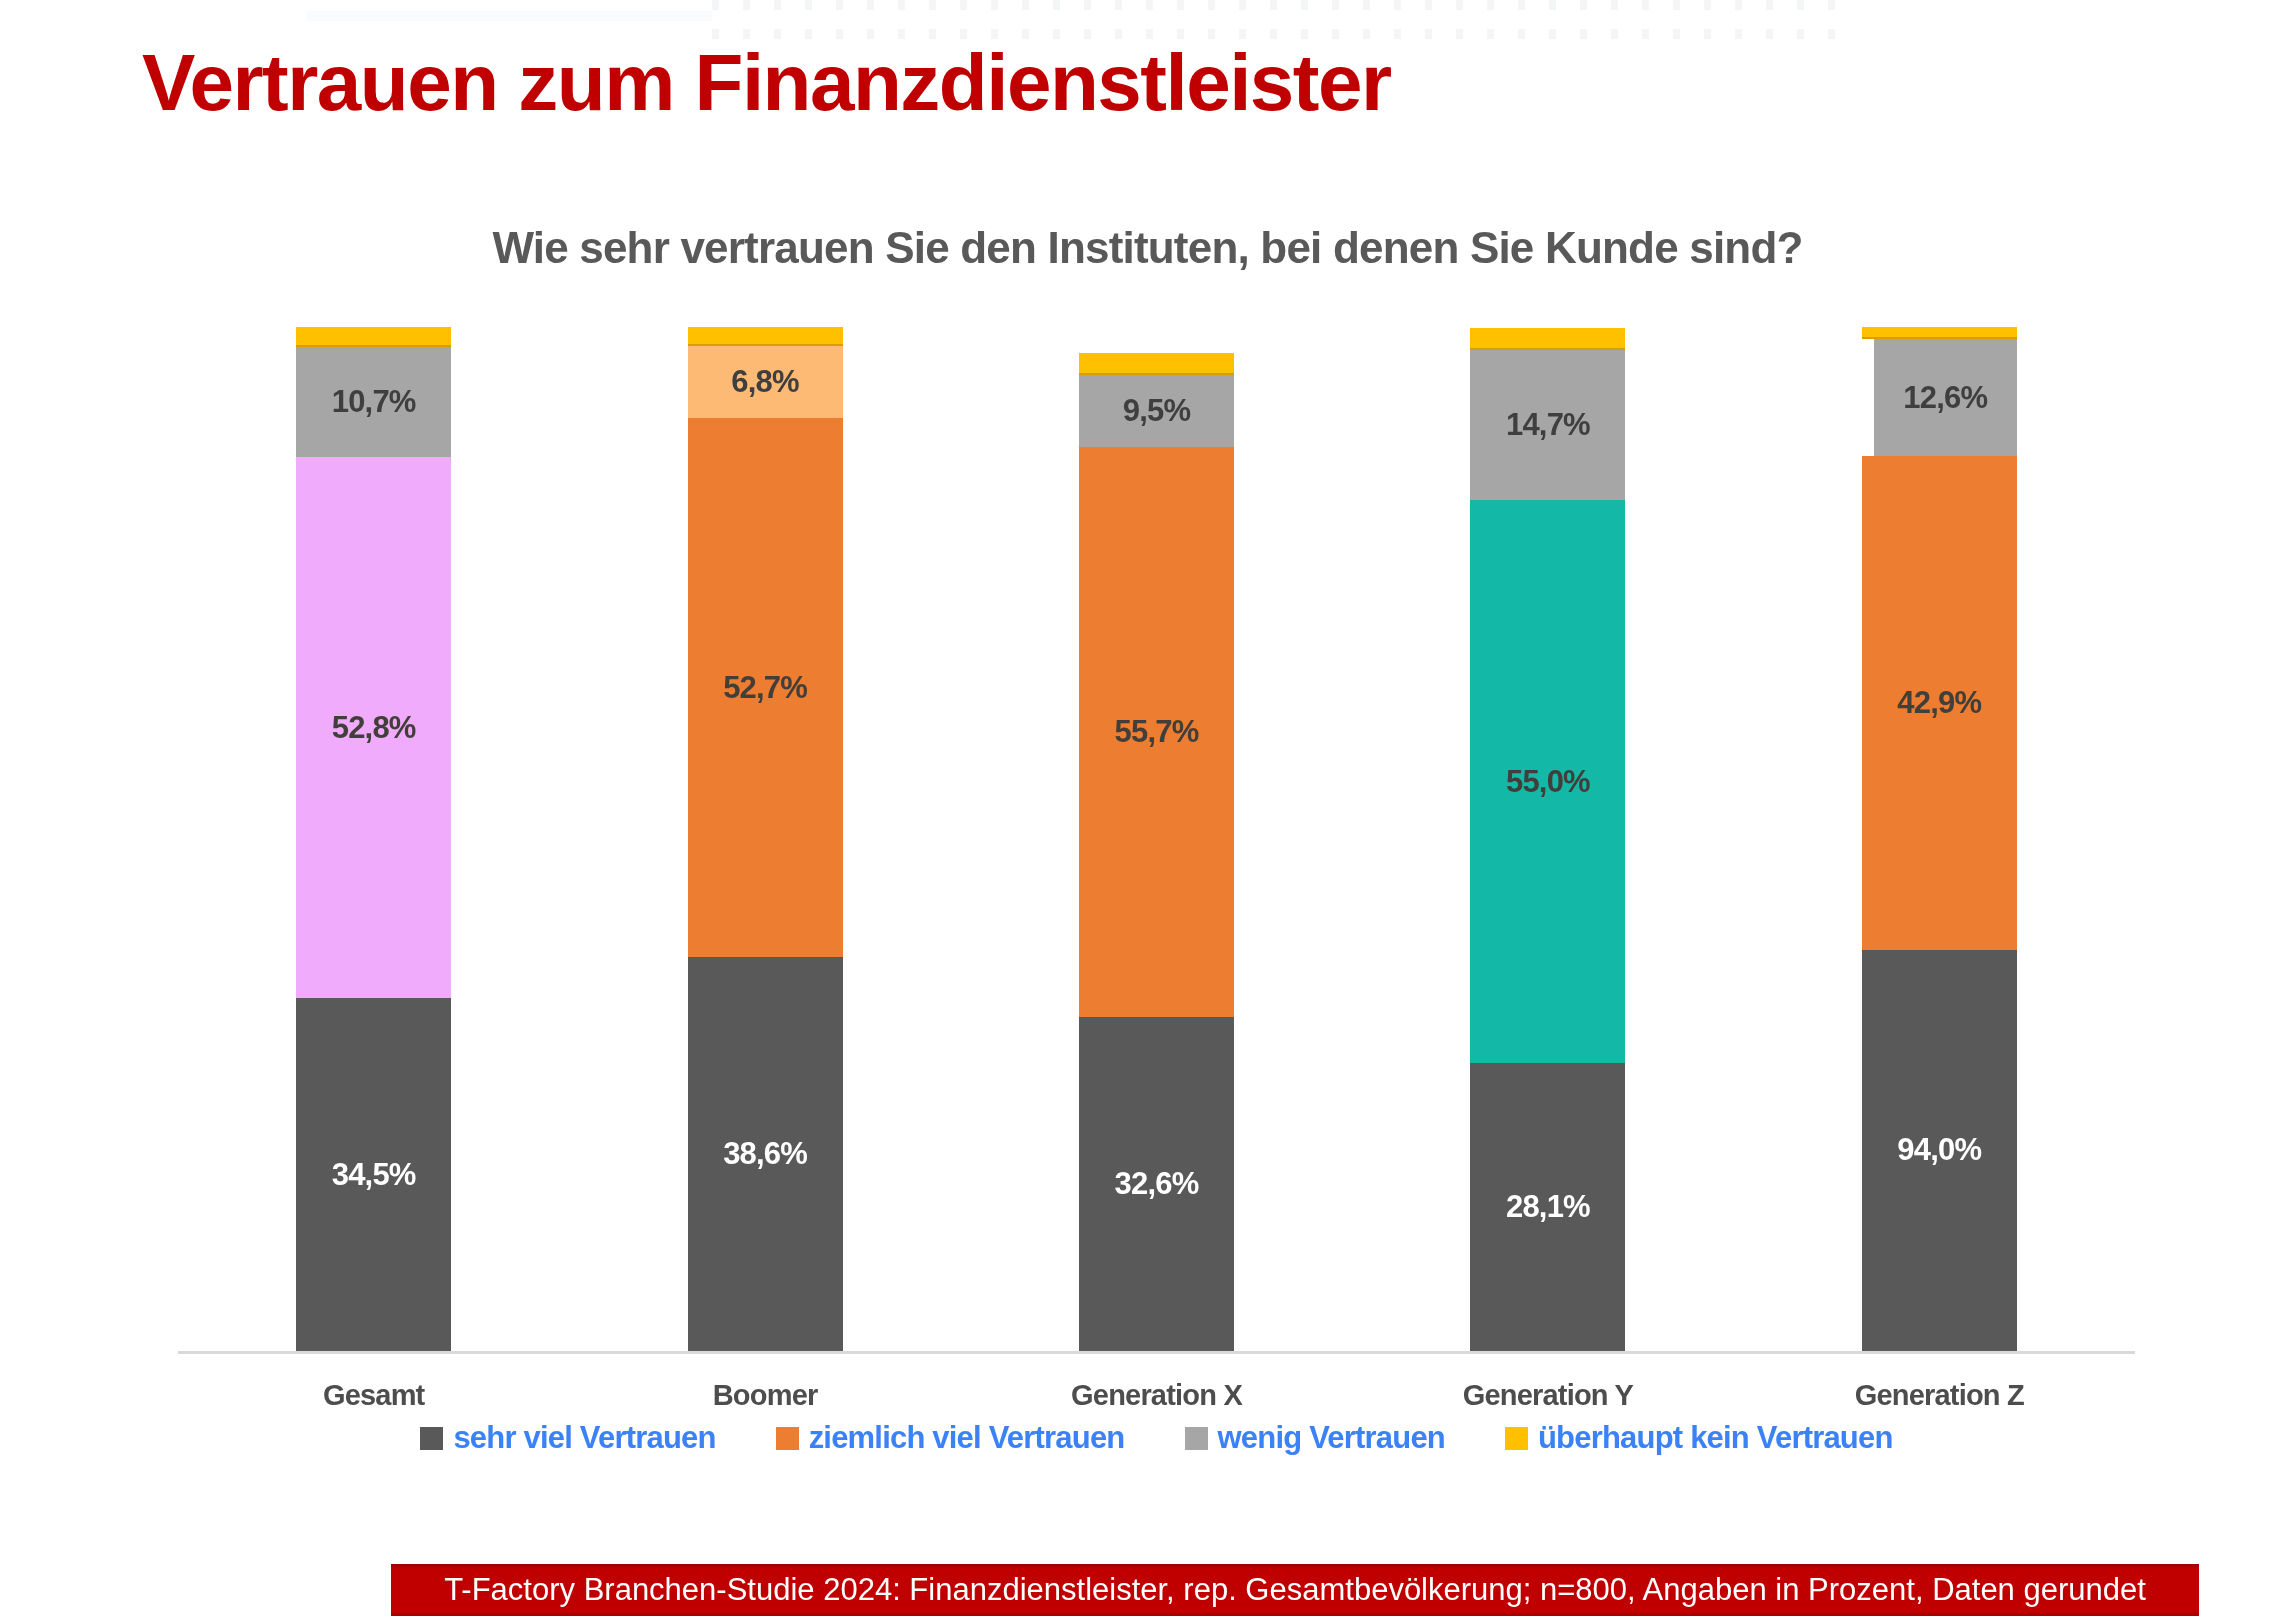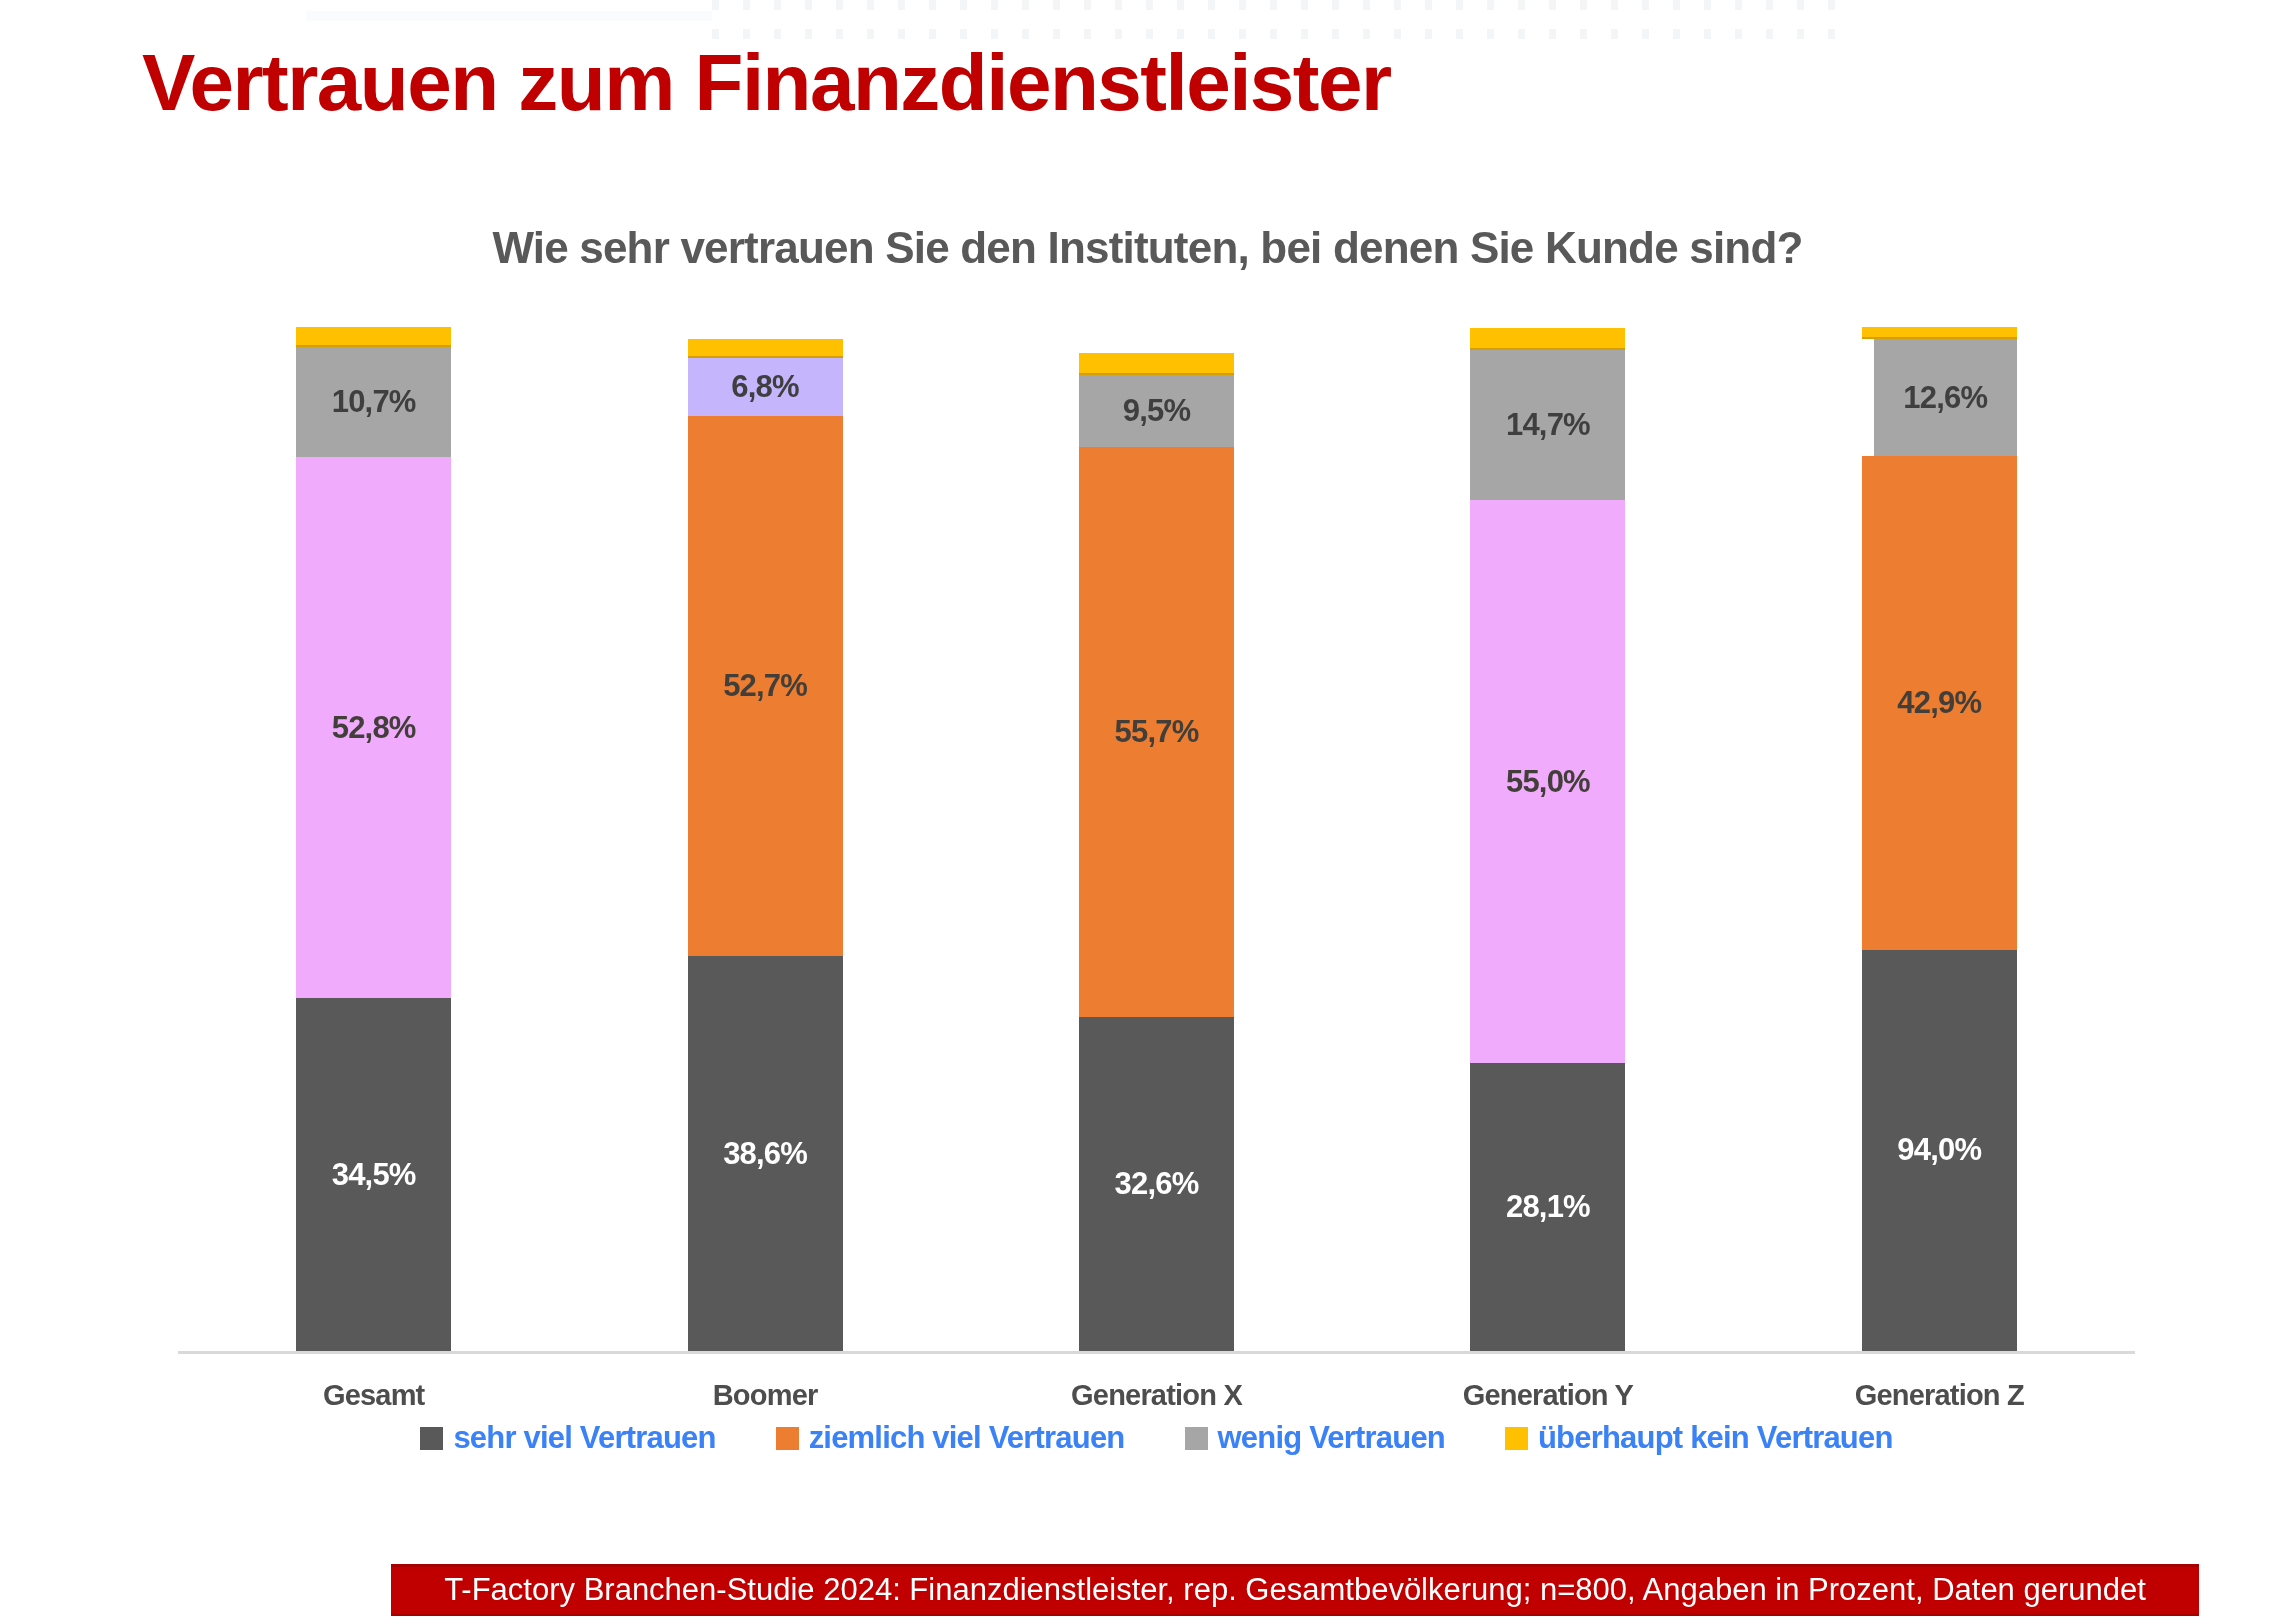--- a/index.html
+++ b/index.html
@@ -102,42 +102,42 @@
           </div>
           <div class="seg" style="height: 20.5px; background: rgb(255, 192, 0); border-bottom: 2.3px solid rgb(215, 158, 0);"></div>
         </div>
         <div class="bar-col">
           <div class="seg" style="height: 395px; background: rgb(89, 89, 89);">
             <span class="seg-label" style="color: rgb(255, 255, 255);">38,6%</span>
           </div>
           <div class="seg" style="height: 540px; background: rgb(237, 125, 49);">
             <span class="seg-label" style="color: rgb(66, 62, 57);">52,7%</span>
           </div>
-          <div class="seg" style="height: 58px; background: #c4b5fd;">
+          <div class="seg" style="height: 72px; background: #fdba74;">
             <span class="seg-label" style="color: rgb(63, 63, 63);">6,8%</span>
           </div>
           <div class="seg" style="height: 19.5px; background: rgb(255, 192, 0); border-bottom: 2.3px solid rgb(215, 158, 0);"></div>
         </div>
         <div class="bar-col">
           <div class="seg" style="height: 334px; background: rgb(89, 89, 89);">
             <span class="seg-label" style="color: rgb(255, 255, 255);">32,6%</span>
           </div>
           <div class="seg" style="height: 570px; background: rgb(237, 125, 49);">
             <span class="seg-label" style="color: rgb(66, 62, 57);">55,7%</span>
           </div>
           <div class="seg" style="height: 72px; background: rgb(166, 166, 166);">
             <span class="seg-label" style="color: rgb(63, 63, 63);">9,5%</span>
           </div>
           <div class="seg" style="height: 22.5px; background: rgb(255, 192, 0); border-bottom: 2.3px solid rgb(215, 158, 0);"></div>
         </div>
         <div class="bar-col">
           <div class="seg" style="height: 288px; background: rgb(89, 89, 89);">
             <span class="seg-label" style="color: rgb(255, 255, 255);">28,1%</span>
           </div>
-          <div class="seg" style="height: 563px; background: #f0abfc;">
+          <div class="seg" style="height: 563px; background: #14b8a6;">
             <span class="seg-label" style="color: rgb(66, 62, 57);">55,0%</span>
           </div>
           <div class="seg" style="height: 150px; background: rgb(166, 166, 166);">
             <span class="seg-label" style="color: rgb(63, 63, 63);">14,7%</span>
           </div>
           <div class="seg" style="height: 22.5px; background: rgb(255, 192, 0); border-bottom: 2.3px solid rgb(215, 158, 0);"></div>
         </div>
         <div class="bar-col">
           <div class="seg" style="height: 442px; background: rgb(89, 89, 89);">
             <span class="seg-label" style="color: rgb(255, 255, 255);">94,0%</span>

